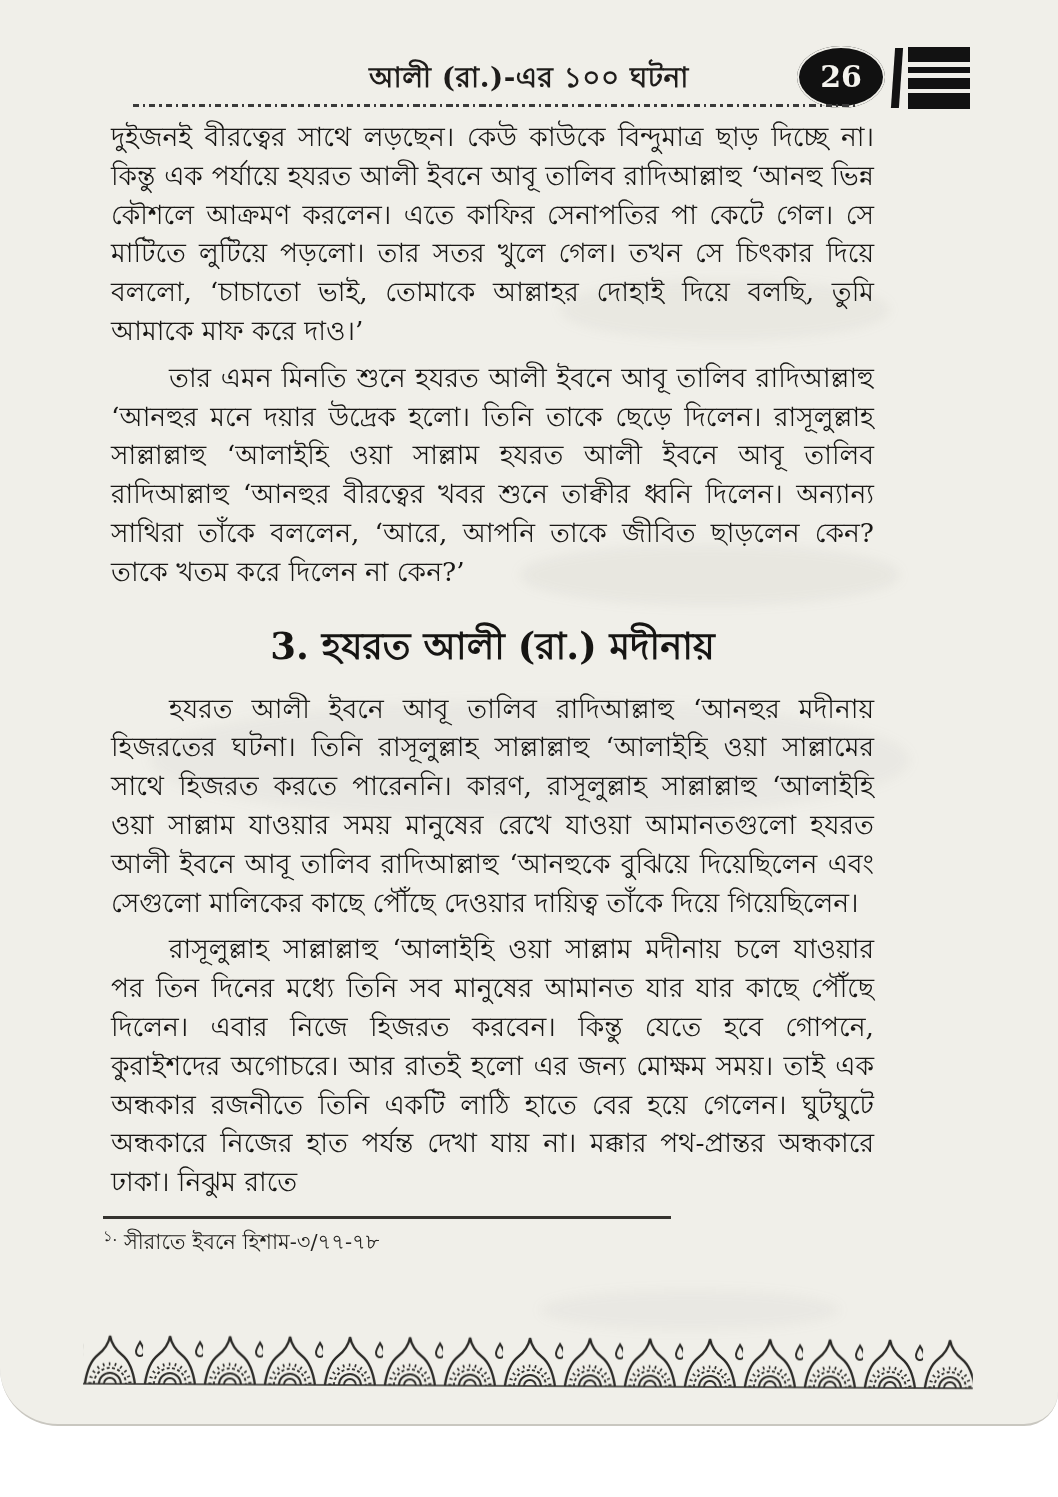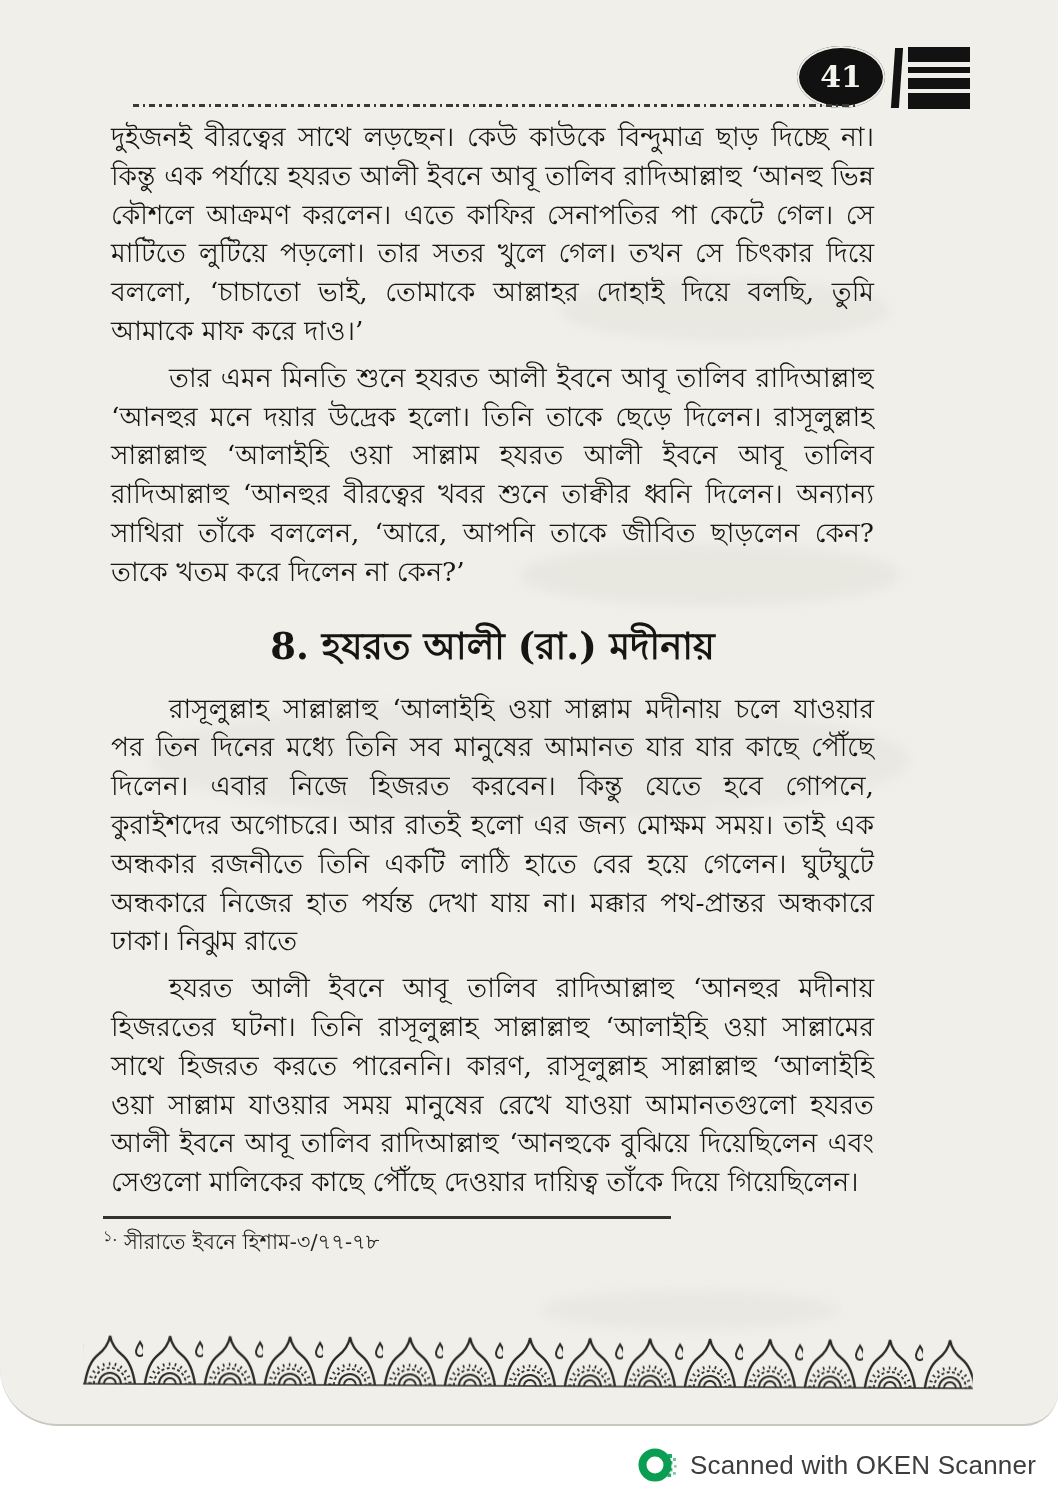--- a/index.html
+++ b/index.html
@@ -84,38 +84,39 @@
 
 <div class="canvas">
 
   <div class="page">
 
     <div class="smudge s1"></div>
     <div class="smudge s2"></div>
     <div class="smudge s3"></div>
     <div class="smudge s4"></div>
 
+    <div class="header-title">আলী (রা.)-এর ১০০ ঘটনা</div>
     <div class="page-badge">
-      <span>41</span>
+      <span>26</span>
     </div>
     <div class="badge-bar"></div>
     <div class="stripes">
       <div class="st st1"></div>
       <div class="st st2"></div>
       <div class="st st3"></div>
       <div class="st st4"></div>
     </div>
     <div class="dotted-rule"></div>
 
     <div class="bodytext">
       <p class="no-indent">দুইজনই বীরত্বের সাথে লড়ছেন। কেউ কাউকে বিন্দুমাত্র ছাড় দিচ্ছে না। কিন্তু এক পর্যায়ে হযরত আলী ইবনে আবূ তালিব রাদিআল্লাহু ‘আনহু ভিন্ন কৌশলে আক্রমণ করলেন। এতে কাফির সেনাপতির পা কেটে গেল। সে মাটিতে লুটিয়ে পড়লো। তার সতর খুলে গেল। তখন সে চিৎকার দিয়ে বললো, ‘চাচাতো ভাই, তোমাকে আল্লাহর দোহাই দিয়ে বলছি, তুমি আমাকে মাফ করে দাও।’</p>
       <p>তার এমন মিনতি শুনে হযরত আলী ইবনে আবূ তালিব রাদিআল্লাহু ‘আনহুর মনে দয়ার উদ্রেক হলো। তিনি তাকে ছেড়ে দিলেন। রাসূলুল্লাহ সাল্লাল্লাহু ‘আলাইহি ওয়া সাল্লাম হযরত আলী ইবনে আবূ তালিব রাদিআল্লাহু ‘আনহুর বীরত্বের খবর শুনে তাক্বীর ধ্বনি দিলেন। অন্যান্য সাথিরা তাঁকে বললেন, ‘আরে, আপনি তাকে জীবিত ছাড়লেন কেন? তাকে খতম করে দিলেন না কেন?’</p>
-      <h2 class="section-heading">8. হযরত আলী (রা.) মদীনায়</h2>
+      <h2 class="section-heading">3. হযরত আলী (রা.) মদীনায়</h2>
+      <p>হযরত আলী ইবনে আবূ তালিব রাদিআল্লাহু ‘আনহুর মদীনায় হিজরতের ঘটনা। তিনি রাসূলুল্লাহ সাল্লাল্লাহু ‘আলাইহি ওয়া সাল্লামের সাথে হিজরত করতে পারেননি। কারণ, রাসূলুল্লাহ সাল্লাল্লাহু ‘আলাইহি ওয়া সাল্লাম যাওয়ার সময় মানুষের রেখে যাওয়া আমানতগুলো হযরত আলী ইবনে আবূ তালিব রাদিআল্লাহু ‘আনহুকে বুঝিয়ে দিয়েছিলেন এবং সেগুলো মালিকের কাছে পৌঁছে দেওয়ার দায়িত্ব তাঁকে দিয়ে গিয়েছিলেন।</p>
       <p>রাসূলুল্লাহ সাল্লাল্লাহু ‘আলাইহি ওয়া সাল্লাম মদীনায় চলে যাওয়ার পর তিন দিনের মধ্যে তিনি সব মানুষের আমানত যার যার কাছে পৌঁছে দিলেন। এবার নিজে হিজরত করবেন। কিন্তু যেতে হবে গোপনে, কুরাইশদের অগোচরে। আর রাতই হলো এর জন্য মোক্ষম সময়। তাই এক অন্ধকার রজনীতে তিনি একটি লাঠি হাতে বের হয়ে গেলেন। ঘুটঘুটে অন্ধকারে নিজের হাত পর্যন্ত দেখা যায় না। মক্কার পথ-প্রান্তর অন্ধকারে ঢাকা। নিঝুম রাতে</p>
-      <p>হযরত আলী ইবনে আবূ তালিব রাদিআল্লাহু ‘আনহুর মদীনায় হিজরতের ঘটনা। তিনি রাসূলুল্লাহ সাল্লাল্লাহু ‘আলাইহি ওয়া সাল্লামের সাথে হিজরত করতে পারেননি। কারণ, রাসূলুল্লাহ সাল্লাল্লাহু ‘আলাইহি ওয়া সাল্লাম যাওয়ার সময় মানুষের রেখে যাওয়া আমানতগুলো হযরত আলী ইবনে আবূ তালিব রাদিআল্লাহু ‘আনহুকে বুঝিয়ে দিয়েছিলেন এবং সেগুলো মালিকের কাছে পৌঁছে দেওয়ার দায়িত্ব তাঁকে দিয়ে গিয়েছিলেন।</p>
 
       <div class="footnote-rule"></div>
       <div class="footnote">
         <sup>১.</sup><span> সীরাতে ইবনে হিশাম-৩/৭৭-৭৮</span>
       </div>
     </div>
 
     <svg class="ornament" width="890" height="64" viewBox="0 0 890 64">
       <defs>
         <pattern id="motif" x="0" y="0" width="60" height="64" patternUnits="userSpaceOnUse">
@@ -130,29 +131,14 @@
           <path d="M21,56 a6,6 0 0 1 12,0" stroke="#2b2a27" stroke-width="1.9" fill="none"></path>
 
           <path d="M57,14 C54.6,18 53,20.8 53,23.6 a4,4.4 0 0 0 8,0 C61,20.8 59.4,18 57,14 Z" stroke="#2b2a27" stroke-width="2" fill="none"></path>
         </pattern>
       </defs>
       <rect x="0" y="0" width="890" height="64" fill="url(#motif)"></rect>
     </svg>
 
   </div>
 
-  <div class="watermark">
-    <svg width="40" height="40" viewBox="0 0 40 40">
-      <circle cx="17" cy="20" r="12.5" fill="none" stroke="#0a9e53" stroke-width="8"></circle>
-      <g fill="#0a9e53">
-        <rect x="30" y="9" width="4" height="4" opacity="0.9"></rect>
-        <rect x="35" y="13" width="3" height="3" opacity="0.6"></rect>
-        <rect x="31" y="16" width="3.4" height="3.4" opacity="0.8"></rect>
-        <rect x="36" y="20" width="2.6" height="2.6" opacity="0.5"></rect>
-        <rect x="31" y="23" width="3.4" height="3.4" opacity="0.8"></rect>
-        <rect x="35" y="27" width="2.8" height="2.8" opacity="0.55"></rect>
-        <rect x="29.5" y="28.5" width="3.6" height="3.6" opacity="0.85"></rect>
-      </g>
-    </svg>
-    <span class="wm-text">Scanned with OKEN Scanner</span>
-  </div>
 
 </div>
 
 </body></html>

